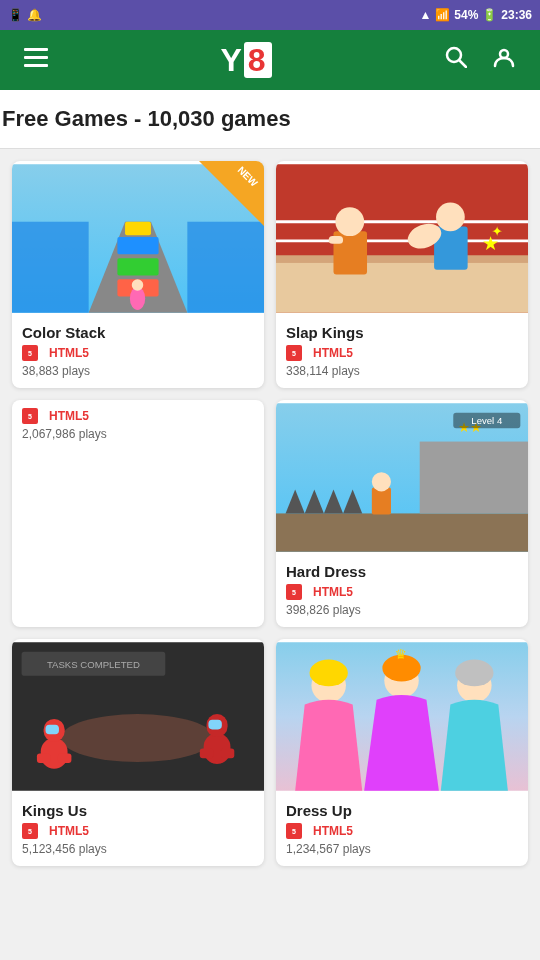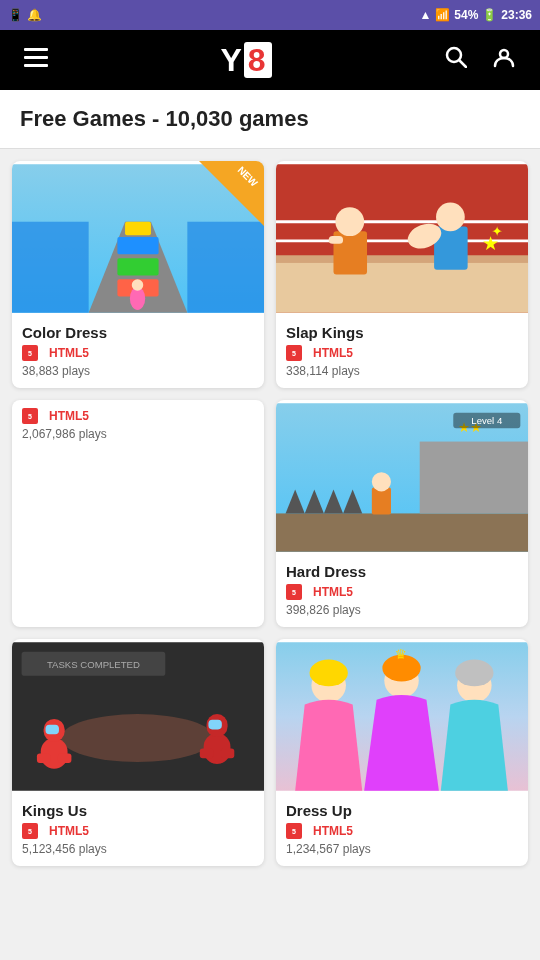--- a/index.html
+++ b/index.html
@@ -30,21 +30,21 @@
     }
     .status-right {
       display: flex;
       align-items: center;
       gap: 4px;
       font-weight: bold;
     }
 
     
     .header {
-      background: #000000;
+      background: #15803d;
       height: 60px;
       display: flex;
       align-items: center;
       justify-content: space-between;
       padding: 0 16px;
     }
     .header-logo {
       display: flex;
       align-items: center;
       justify-content: center;
@@ -71,21 +71,21 @@
       width: 40px;
       text-align: center;
     }
     .hamburger {
       font-size: 20px;
     }
 
     
     .page-title-bar {
       background: white;
-      padding: 16px 20px;
+      padding: 16px 2px;
       border-bottom: 1px solid #ddd;
     }
     .page-title-text {
       font-size: 22px;
       font-weight: bold;
       color: #222;
     }
 
     
     .games-grid {
@@ -240,21 +240,21 @@
       
     <div style="position:absolute;top:0;right:0;width:0;height:0;
       border-style:solid;border-width:0 65px 65px 0;
       border-color:transparent #f5a623 transparent transparent;">
     </div>
     <div style="position:absolute;top:10px;right:5px;color:white;
       font-size:10px;font-weight:bold;transform:rotate(45deg);">NEW</div>
   
     </div>
     <div class="game-info">
-      <div class="game-title">Color Dress</div>
+      <div class="game-title">Color Stack</div>
       <div class="game-tag">
         <div class="html5-icon">5</div>
         <span class="tag-label">HTML5</span>
       </div>
       <div class="game-plays">38,883 plays</div>
     </div>
   </div>
     <div class="game-card">
     <div class="game-thumb">
       <svg class="thumb-svg" viewBox="0 0 263 155" xmlns="http://www.w3.org/2000/svg">

